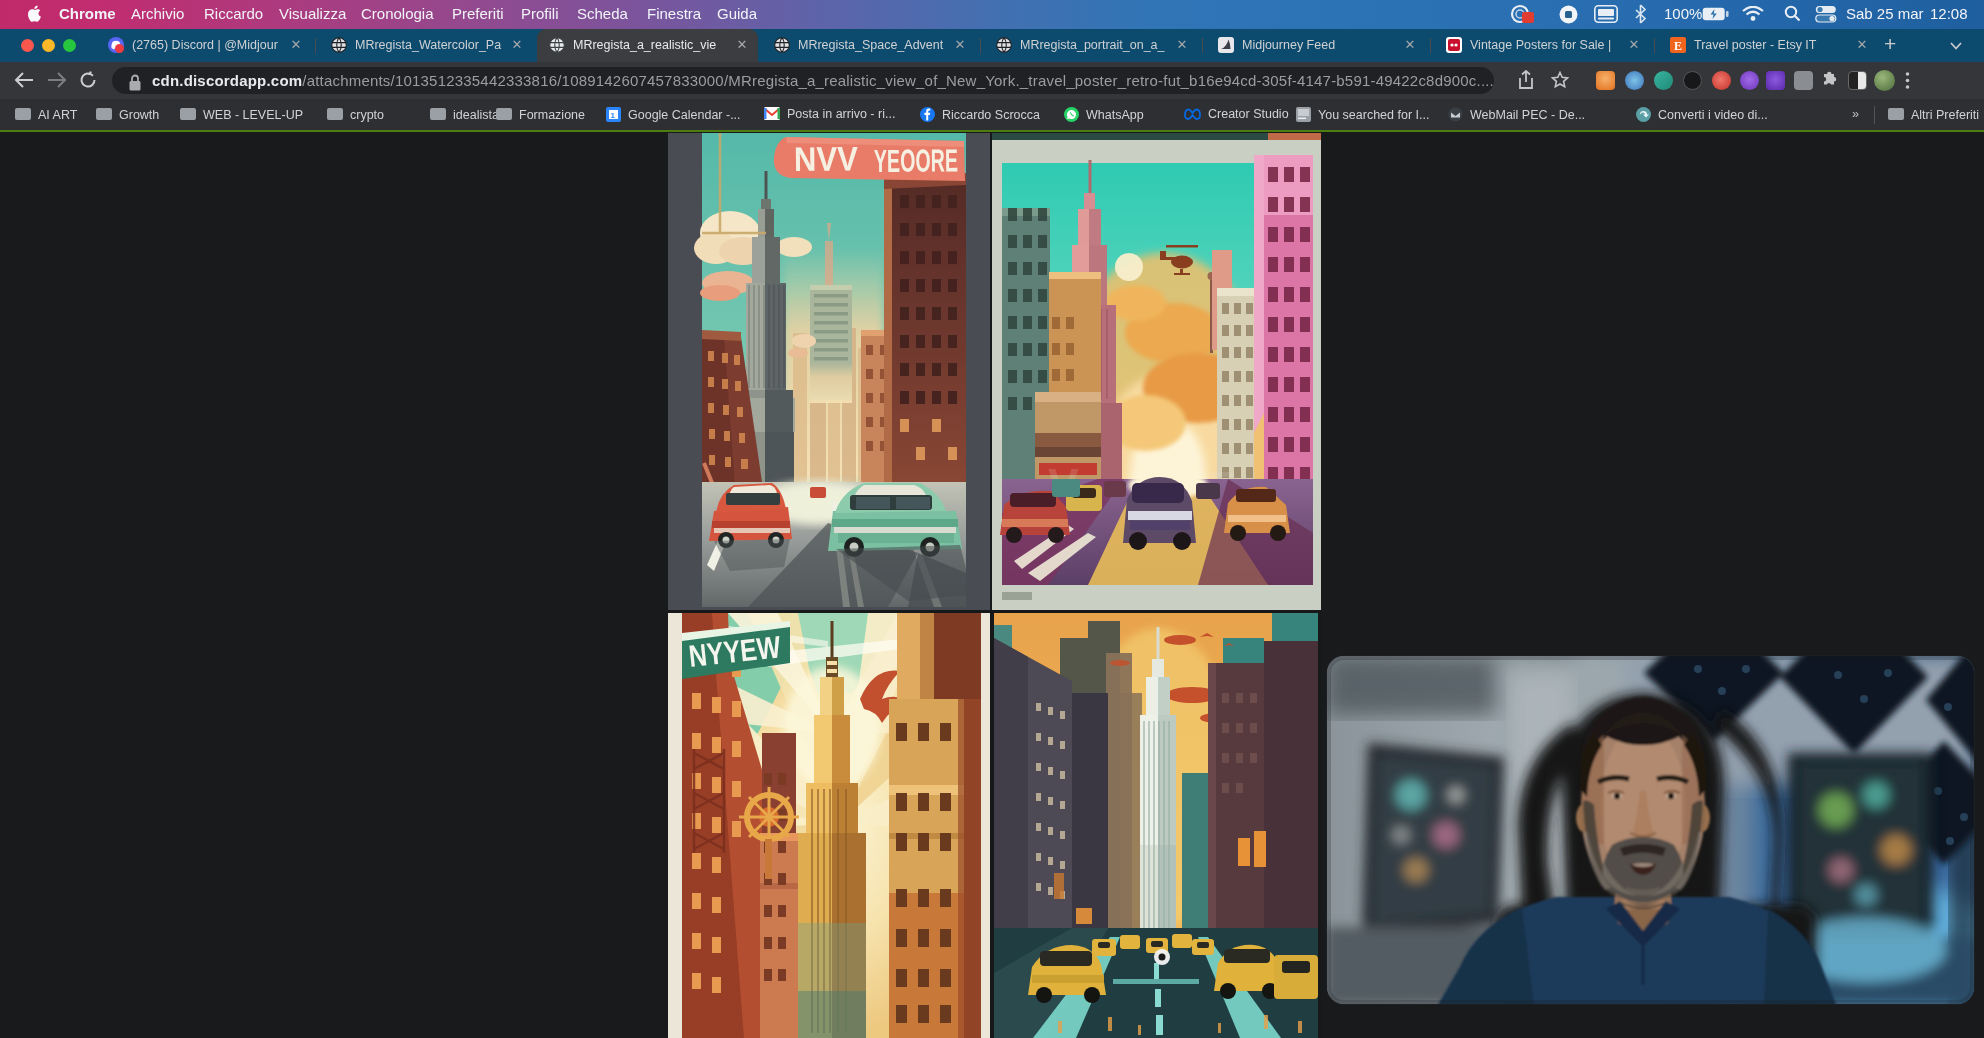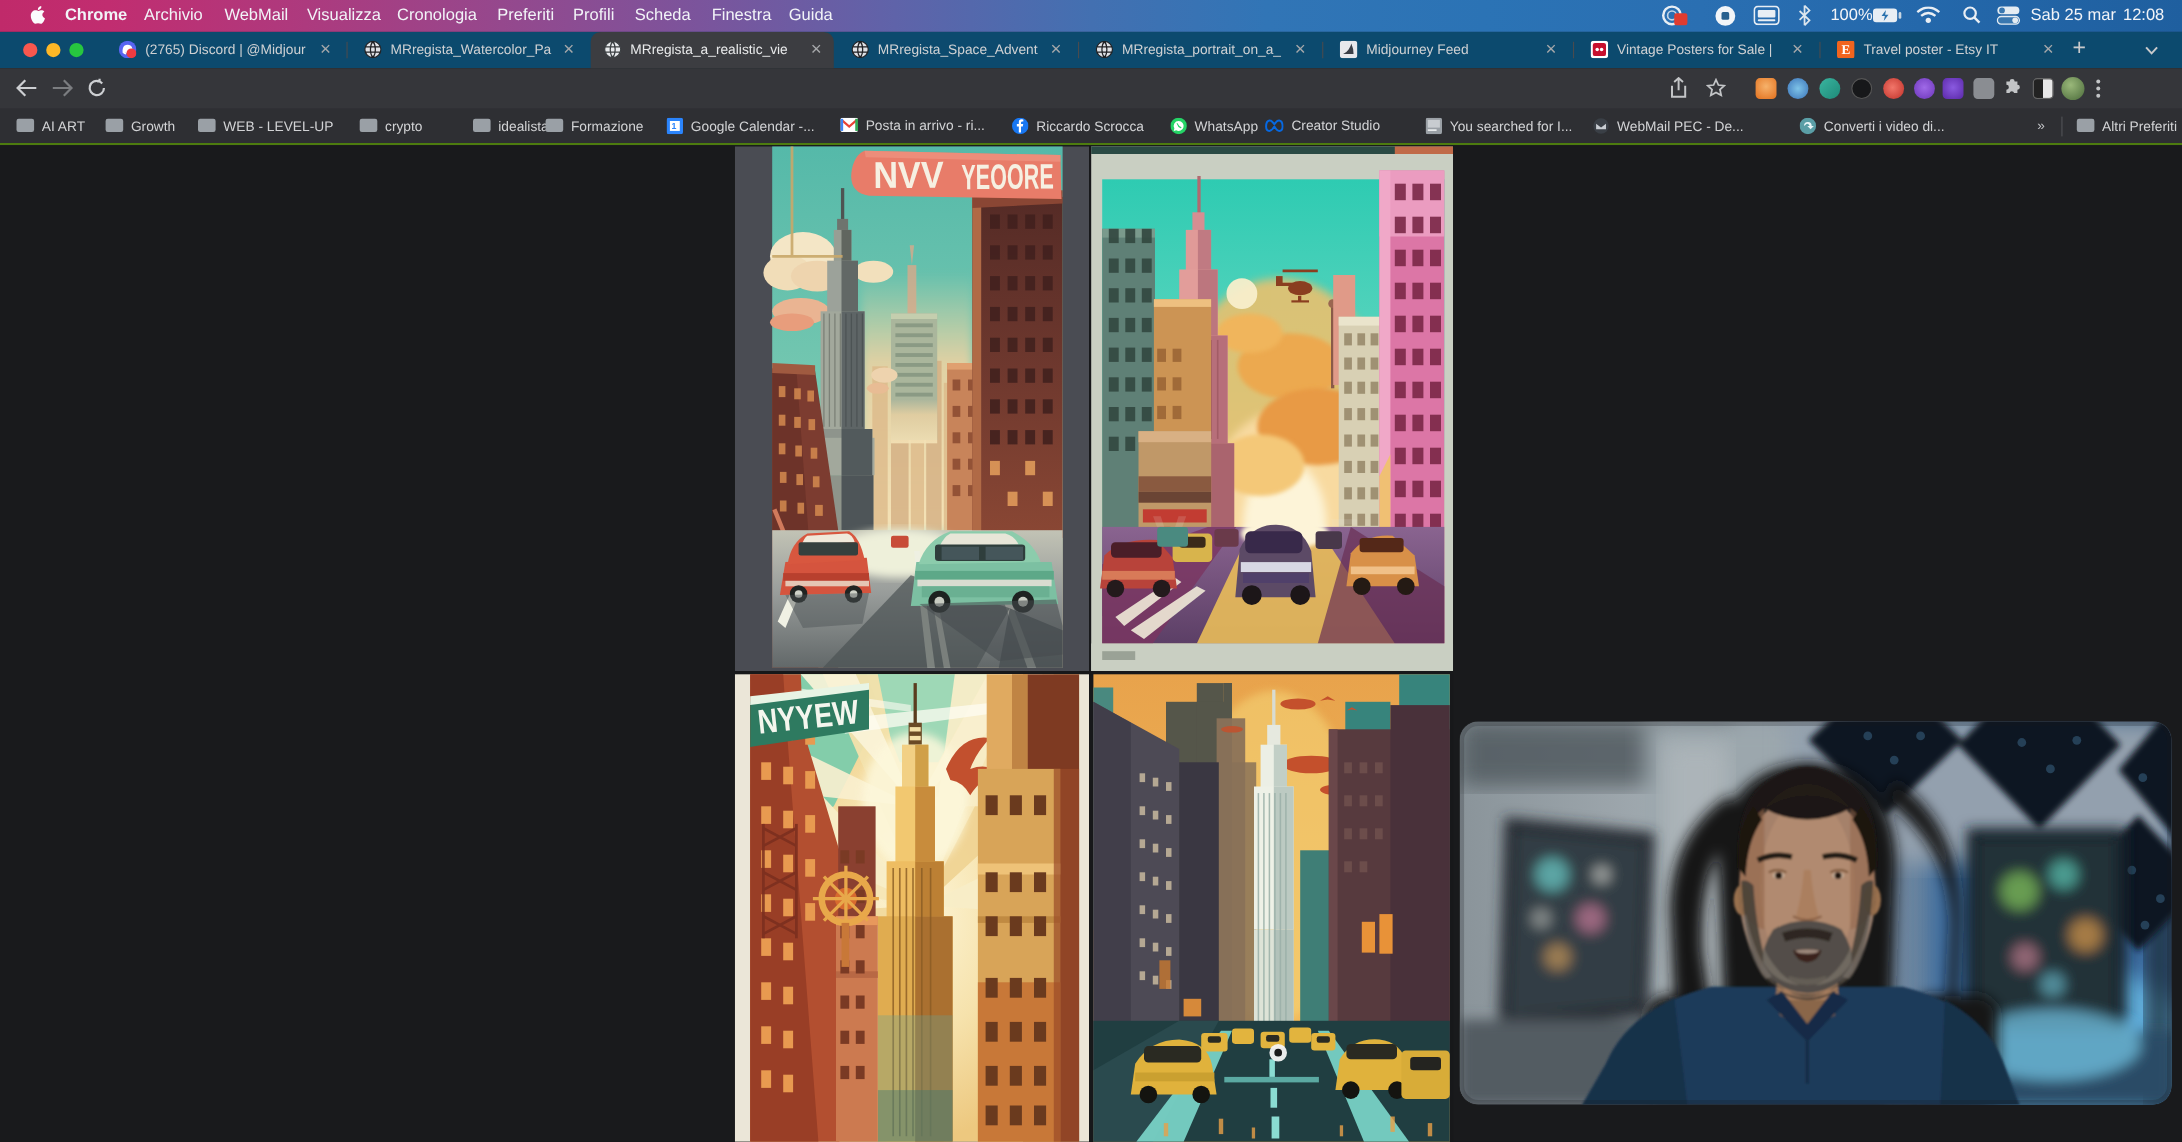--- a/index.html
+++ b/index.html
@@ -32,21 +32,21 @@
 </style>
 </head>
 <body>
 
 <div id="menubar">
   <svg class="abs" style="left:27px;top:5px;" width="15" height="18" viewBox="0 0 15 18">
       <path d="M10.8 4.3c-.9 0-2 .6-2.7.6-.7 0-1.7-.6-2.8-.6C3.2 4.3 1 6 1 9.4c0 3.5 2.6 7.3 4 7.3.7 0 1.6-.5 2.6-.5 1 0 1.8.5 2.6.5 1.5 0 3.6-3.5 3.6-5.1-1.7-.8-2.3-1.9-2.3-3.1 0-1.4.9-2.4 1.8-2.9-.6-.9-1.7-1.3-2.5-1.3zM10.4.5C9.3.6 8 1.4 7.6 2.6c-.1.5-.2 1-.1 1.4 1.2.1 2.3-.6 2.9-1.7.3-.5.3-1.2 0-1.8z" fill="#fbfbfd"></path>
     </svg>
   <div class="mitem" style="left:59px;font-weight:bold;">Chrome</div>
   <div class="mitem" style="left:131px;">Archivio</div>
-  <div class="mitem" style="left:204px;">WebMail</div>
+  <div class="mitem" style="left:204px;">Riccardo</div>
   <div class="mitem" style="left:279px;">Visualizza</div>
   <div class="mitem" style="left:361px;">Cronologia</div>
   <div class="mitem" style="left:452px;">Preferiti</div>
   <div class="mitem" style="left:521px;">Profili</div>
   <div class="mitem" style="left:577px;">Scheda</div>
   <div class="mitem" style="left:647px;">Finestra</div>
   <div class="mitem" style="left:717px;">Guida</div>
   <svg class="abs" style="left:1509px;top:4px;" width="30" height="21" viewBox="0 0 30 21">
     <circle cx="11" cy="10" r="8" fill="none" stroke="#e8eef4" stroke-width="2.2"></circle>
     <circle cx="11" cy="10" r="4" fill="none" stroke="#e8eef4" stroke-width="1.5" opacity="0.8"></circle>
@@ -174,20 +174,24 @@
 <div id="toolbar">
   <svg class="abs" style="left:14px;top:9px;" width="20" height="18" viewBox="0 0 20 18">
       <path d="M9 2 L2 9 L9 16 M2.5 9 L19 9" stroke="#cdcfd2" stroke-width="2" fill="none"></path>
     </svg>
   <svg class="abs" style="left:47px;top:9px;" width="20" height="18" viewBox="0 0 20 18">
       <path d="M11 2 L18 9 L11 16 M1 9 L17.5 9" stroke="#7b7d80" stroke-width="2" fill="none"></path>
     </svg>
   <svg class="abs" style="left:79px;top:9px;" width="18" height="18" viewBox="0 0 18 18">
       <path d="M15.5 9 A6.5 6.5 0 1 1 11.5 3 L 9.2 3 M11.5 3 L 11.5 0.5 M11.5 3 L 14 4.8" stroke="#cdcfd2" stroke-width="2" fill="none"></path>
     </svg>
+  <div id="urlfield"><svg style="position:relative;top:5px;margin-left:17px;margin-right:11px;" width="12" height="17" viewBox="0 0 12 17">
+        <rect x="0.5" y="7" width="11" height="9.5" rx="1.5" fill="#a9abae"></rect>
+        <path d="M3 7 L3 4.5 A3 3 0 0 1 9 4.5 L9 7" stroke="#a9abae" stroke-width="1.8" fill="none"></path>
+      </svg><b style="color:#e8e9ea;">cdn.discordapp.com</b><span style="color:#9b9da0;">/attachments/1013512335442333816/1089142607457833000/MRregista_a_realistic_view_of_New_York._travel_poster_retro-fut_b16e94cd-305f-4147-b591-49422c8d900c....</span></div>
   <svg class="abs" style="left:1518px;top:8px;" width="16" height="20" viewBox="0 0 16 20">
       <path d="M8 1 L8 12 M4 4.5 L8 1 L12 4.5 M2 8 L2 18 L14 18 L14 8" stroke="#c3c5c7" stroke-width="1.8" fill="none"></path>
     </svg>
   <svg class="abs" style="left:1551px;top:9px;" width="18" height="18" viewBox="0 0 18 18">
       <path d="M9 1.5 L11.2 6.3 L16.5 6.9 L12.6 10.4 L13.7 15.6 L9 13 L4.3 15.6 L5.4 10.4 L1.5 6.9 L6.8 6.3 Z" stroke="#c3c5c7" stroke-width="1.6" fill="none"></path>
     </svg>
   <div class="extic" style="left:1596px;background:radial-gradient(circle at 50% 40%,#f6b26b,#e2701d);"></div>
   <div class="extic" style="left:1625px;background:radial-gradient(circle at 50% 50%,#7ec3e8,#3a72b8);border-radius:50%;"></div>
   <div class="extic" style="left:1654px;background:linear-gradient(135deg,#3ab5a0,#1e8a78);border-radius:50%;"></div>
   <div class="extic" style="left:1683px;background:#17181a;border-radius:50%;border:1px solid #555;"></div>
@@ -227,21 +231,21 @@
       </svg>Posta in arrivo - ri...</div>
   <div class="bm" style="left:920px;"><svg class="bmi" width="15" height="15" viewBox="0 0 15 15" style="vertical-align:-3px;margin-right:7px;">
         <circle cx="7.5" cy="7.5" r="7.5" fill="#1877f2"></circle>
         <path d="M9.8 8 L10.2 5.8 L8.2 5.8 L8.2 4.4 Q8.2 3.5 9.3 3.5 L10.3 3.5 L10.3 1.6 Q9.4 1.4 8.5 1.4 Q6.2 1.4 6.2 4 L6.2 5.8 L4.4 5.8 L4.4 8 L6.2 8 L6.2 13.4 Q6.8 13.5 7.5 13.5 Q8.2 13.5 8.2 13.4 L8.2 8 Z" fill="#fff"></path>
       </svg>Riccardo Scrocca</div>
   <div class="bm" style="left:1064px;"><svg class="bmi" width="15" height="15" viewBox="0 0 15 15" style="vertical-align:-3px;margin-right:7px;">
         <circle cx="7.5" cy="7.5" r="7.5" fill="#25d366"></circle>
         <path d="M7.5 3 A4.5 4.5 0 0 0 3.6 9.8 L3 12 L5.3 11.4 A4.5 4.5 0 1 0 7.5 3 Z" fill="#fff"></path>
         <path d="M5.8 5.5 Q5.5 5 6 4.8 Q6.4 4.7 6.6 5.2 Q7.8 7.6 9.7 8.5 Q10.2 8.8 10 9.2 Q9.7 9.7 9.2 9.5 Q6.8 8.7 5.8 5.5 Z" fill="#25d366"></path>
       </svg>WhatsApp</div>
-  <div class="bm" style="left:1150px;"><svg class="bmi" width="17" height="12" viewBox="0 0 17 12" style="vertical-align:-2px;margin-right:7px;">
+  <div class="bm" style="left:1184px;"><svg class="bmi" width="17" height="12" viewBox="0 0 17 12" style="vertical-align:-2px;margin-right:7px;">
         <path d="M4 11 Q1 11 1 7 Q1 2 4 1.5 Q6 1.2 8.5 5 Q11 1.2 13 1.5 Q16 2 16 7 Q16 11 13 11 Q11 11 8.5 7 Q6 11 4 11 Z" fill="none" stroke="#0668e1" stroke-width="1.8"></path>
       </svg>Creator Studio</div>
   <div class="bm" style="left:1296px;"><svg class="bmi" width="15" height="15" viewBox="0 0 15 15" style="vertical-align:-3px;margin-right:7px;">
         <rect width="15" height="15" rx="2" fill="#9aa0a6"></rect>
         <rect x="2" y="2" width="11" height="7" fill="#c8ccd0"></rect>
         <rect x="2" y="10.5" width="8" height="1.6" fill="#e8eaec"></rect>
       </svg>You searched for I...</div>
   <div class="bm" style="left:1448px;"><svg class="bmi" width="15" height="15" viewBox="0 0 15 15" style="vertical-align:-3px;margin-right:7px;">
         <circle cx="7.5" cy="7.5" r="7" fill="#3a3f46"></circle>
         <path d="M3 5.5 L7.5 9 L12 5.5 L12 10.5 L3 10.5 Z" fill="#c8ccd2"></path>

